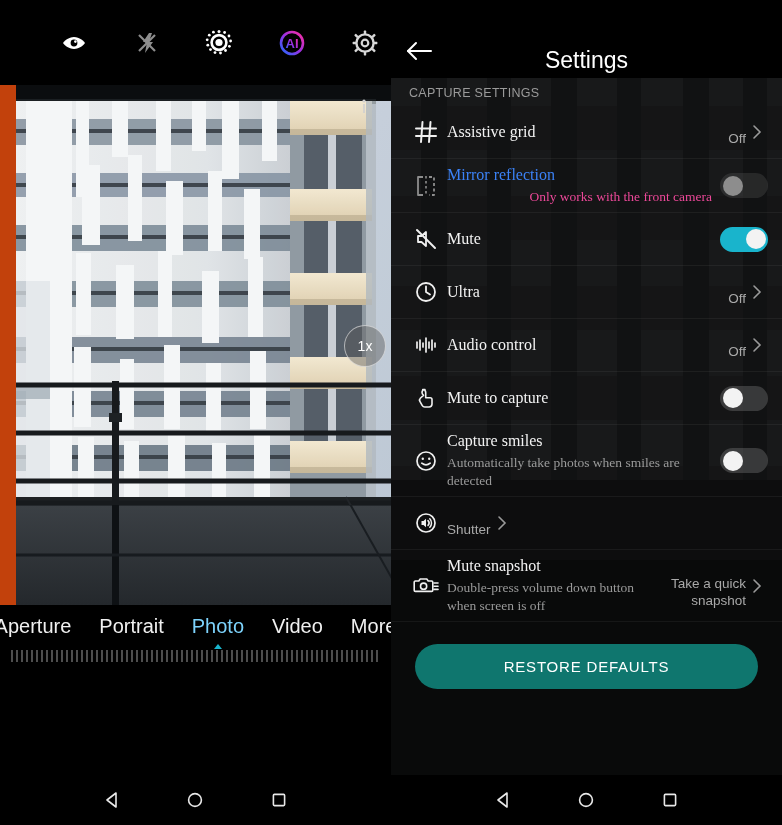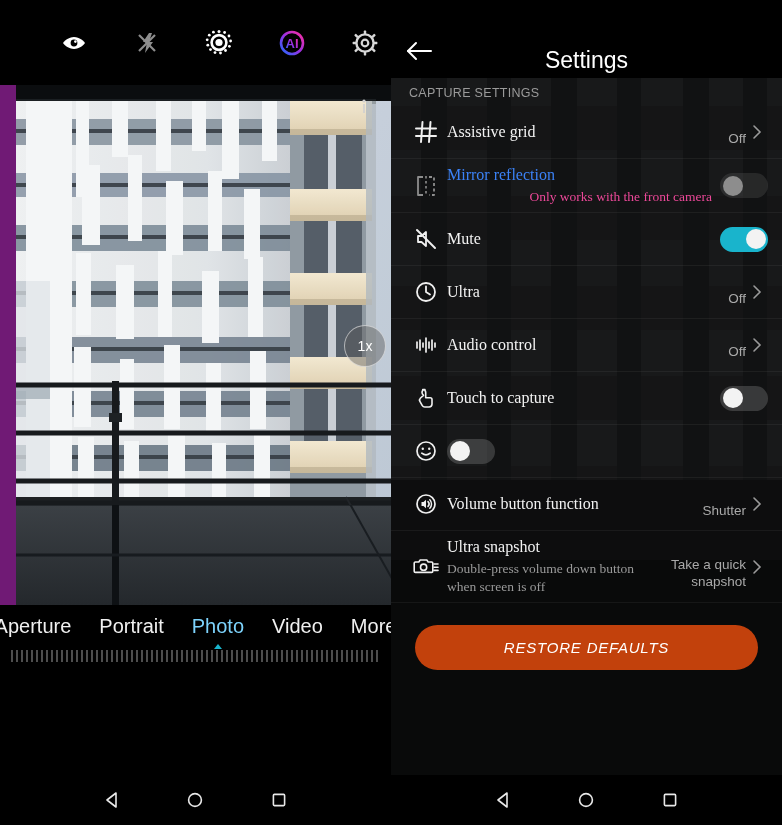--- a/index.html
+++ b/index.html
@@ -18,21 +18,21 @@
   }
   .cam-toolbar {
     position: absolute; left: 0; top: 0; width: 391px; height: 85px;
     display: flex; align-items: center; justify-content: space-around;
     padding: 0 14px; z-index: 6; background: #000; margin-left: 24px;
   }
   .cam-tool { width: 34px; height: 34px; display: flex; align-items: center; justify-content: center; }
 
   .viewfinder {
     position: absolute; left: 0; top: 85px; width: 391px; height: 520px;
-    overflow: hidden; background: #701a75; padding-left: 16px;
+    overflow: hidden; background: #c2410c; padding-left: 16px;
   }
   .vf-svg { display: block; width: 391px; height: 520px; }
 
   .zoom-badge {
     position: absolute; right: 5px; top: 240px;
     width: 42px; height: 42px; border-radius: 50%;
     border: 1px solid rgba(255,255,255,.55);
     background: rgba(90,90,90,.45);
     color: #fff; font-size: 14px;
     display: flex; align-items: center; justify-content: center;
@@ -124,23 +124,23 @@
     position: absolute; top: 2.5px; left: 2.5px;
     width: 20px; height: 20px; border-radius: 50%; background: #f3f3f3;
   }
   .toggle.on { background: #19b4cc; }
   .toggle.on .knob { left: 25.5px; }
   .toggle.off-dim { background: rgba(120,120,120,.22); }
   .toggle.off-dim .knob { background: #8d8d8d; }
 
   .restore-wrap { padding: 22px 24px 0 24px; }
   .restore-btn {
-    height: 45px; border-radius: 23px; background: #c2410c;
+    height: 45px; border-radius: 23px; background: #0f766e;
     display: flex; align-items: center; justify-content: center;
-    color: #fff; font-size: 15px; letter-spacing: .8px; font-style: italic;
+    color: #fff; font-size: 15px; letter-spacing: .8px;
   }
 
   
   .navbar {
     position: absolute; bottom: 0; height: 50px; width: 391px;
     background: #000; display: flex; align-items: center; justify-content: space-around;
     padding: 0 70px; z-index: 20;
   }
   .navbar.left { left: 0; }
   .navbar.right { left: 391px; }
@@ -610,52 +610,53 @@
         </div>
       </div>
 
       <div class="row">
         <div class="row-icon">
           <svg width="24" height="24" viewBox="0 0 24 24">
             <path d="M11 3.5a3 3 0 00-3 3c0 1.3.8 2.2 1.5 2.8L6.5 12c-1 1-1.2 2.2-.6 3.3l2.4 4.4c.5.9 1.4 1.3 2.4 1.3h4.4c1.6 0 2.9-1.3 2.9-2.9v-4.6c0-1-.8-1.8-1.8-1.8h-4.5V6.5a3 3 0 00-3-3z" fill="none" stroke="#f0f0f0" stroke-width="1.6" stroke-linejoin="round"></path>
           </svg>
         </div>
         <div class="row-text">
-          <div class="row-title">Touch to capture</div>
+          <div class="row-title">Mute to capture</div>
         </div>
         <div class="toggle">
           <div class="knob"></div>
         </div>
       </div>
 
       <div class="row">
         <div class="row-icon">
           <svg width="24" height="24" viewBox="0 0 24 24">
             <circle cx="12" cy="12" r="9" fill="none" stroke="#f0f0f0" stroke-width="1.7"></circle>
             <circle cx="8.8" cy="9.8" r="1.2" fill="#f0f0f0"></circle>
             <circle cx="15.2" cy="9.8" r="1.2" fill="#f0f0f0"></circle>
             <path d="M7.8 14.2q4.2 3.4 8.4 0" fill="none" stroke="#f0f0f0" stroke-width="1.7" stroke-linecap="round"></path>
           </svg>
         </div>
+        <div class="row-text">
+          <div class="row-title">Capture smiles</div>
+          <div class="row-sub">Automatically take photos when smiles are detected</div>
+        </div>
         <div class="toggle">
           <div class="knob"></div>
         </div>
       </div>
 
       <div class="row">
         <div class="row-icon">
           <svg width="24" height="24" viewBox="0 0 24 24">
             <circle cx="12" cy="12" r="9" fill="none" stroke="#f0f0f0" stroke-width="1.7"></circle>
             <path d="M7.5 10h2L12 7.8v8.4L9.5 14h-2z" fill="#f0f0f0"></path>
             <path d="M14 9.6a3.4 3.4 0 010 4.8" fill="none" stroke="#f0f0f0" stroke-width="1.5" stroke-linecap="round"></path>
             <path d="M15.8 7.8a6 6 0 010 8.4" fill="none" stroke="#f0f0f0" stroke-width="1.5" stroke-linecap="round"></path>
           </svg>
-        </div>
-        <div class="row-text">
-          <div class="row-title">Volume button function</div>
         </div>
         <div class="row-value">Shutter</div>
         <div class="chev">
           <svg width="16" height="16" viewBox="0 0 16 16">
             <path d="M5 2l6 6-6 6" fill="none" stroke="#9a9a9a" stroke-width="1.6" stroke-linecap="round"></path>
           </svg>
         </div>
       </div>
 
       <div class="row">
@@ -664,21 +665,21 @@
             <path d="M2.4 7h3.4l1.4-2h6.6l1.4 2h3.4a1.2 1.2 0 011.2 1.2v8a1.2 1.2 0 01-1.2 1.2H2.4a1.2 1.2 0 01-1.2-1.2v-8A1.2 1.2 0 012.4 7z" fill="none" stroke="#f0f0f0" stroke-width="1.6" stroke-linejoin="round"></path>
             <circle cx="10.6" cy="12.2" r="3.1" fill="none" stroke="#f0f0f0" stroke-width="1.6"></circle>
             <g stroke="#f0f0f0" stroke-width="1.6" stroke-linecap="round">
               <line x1="21" y1="9" x2="25" y2="9"></line>
               <line x1="21" y1="12.2" x2="25" y2="12.2"></line>
               <line x1="21" y1="15.4" x2="25" y2="15.4"></line>
             </g>
           </svg>
         </div>
         <div class="row-text">
-          <div class="row-title">Ultra snapshot</div>
+          <div class="row-title">Mute snapshot</div>
           <div class="row-sub">Double-press volume down button when screen is off</div>
         </div>
         <div class="row-value">Take a quick snapshot</div>
         <div class="chev">
           <svg width="16" height="16" viewBox="0 0 16 16">
             <path d="M5 2l6 6-6 6" fill="none" stroke="#9a9a9a" stroke-width="1.6" stroke-linecap="round"></path>
           </svg>
         </div>
       </div>
 

